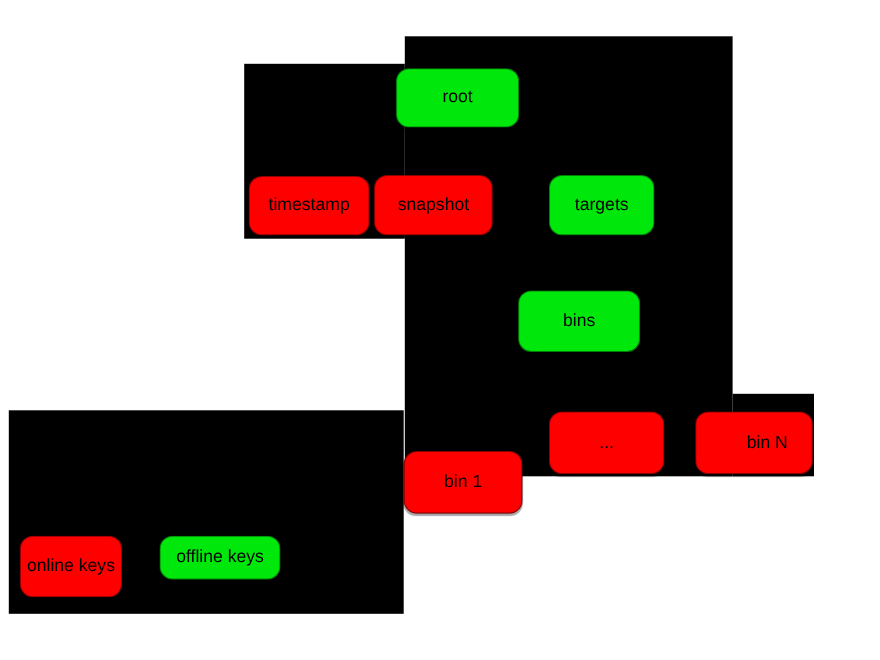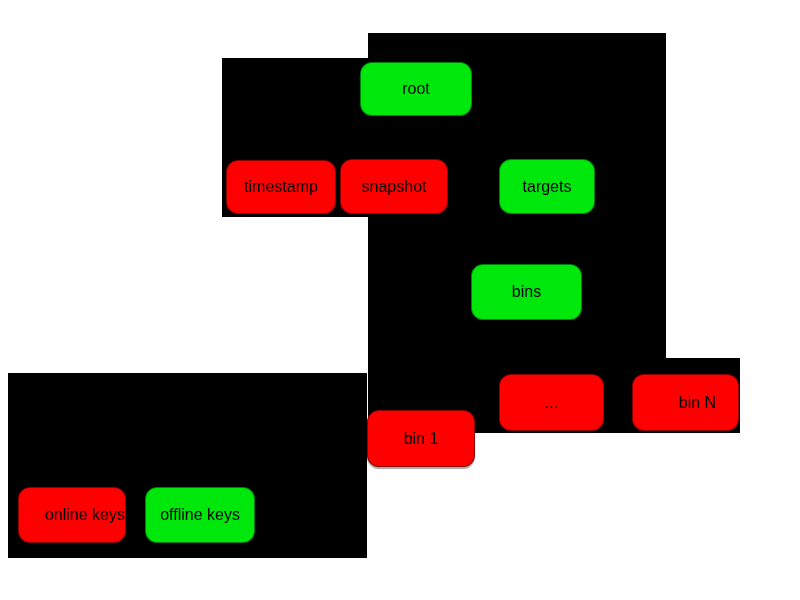--- a/index.html
+++ b/index.html
@@ -64,20 +64,20 @@
       </div>
       <div class="node" style="left: 367px; top: 374px; width: 108px; height: 57px; background: rgb(254, 0, 0); margin-top: 36px;">
         <span class="label" style="color: rgb(0, 0, 0);">bin 1</span>
       </div>
       <div class="node" style="left: 499px; top: 374px; width: 105px; height: 57px; background: rgb(254, 0, 0);">
         <span class="label" style="color: rgb(0, 0, 0);">...</span>
       </div>
       <div class="node" style="left: 632px; top: 374px; width: 107px; height: 57px; background: rgb(254, 0, 0); padding-left: 24px;">
         <span class="label" style="color: rgb(0, 0, 0);">bin N</span>
       </div>
-      <div class="node" style="left: 18px; top: 487px; width: 108px; height: 56px; background: rgb(254, 0, 0); justify-content: flex-end;">
+      <div class="node" style="left: 18px; top: 487px; width: 93px; height: 56px; background: rgb(254, 0, 0);">
         <span class="label" style="color: rgb(0, 0, 0);">online keys</span>
       </div>
-      <div class="node" style="left: 145px; top: 487px; width: 110px; height: 56px; background: rgb(0, 232, 11);">
+      <div class="node" style="left: 145px; top: 487px; width: 110px; height: 40px; background: rgb(0, 232, 11);">
         <span class="label" style="color: rgb(0, 0, 0);">offline keys</span>
       </div>
     </div>
 </div>
 
 </body></html>

